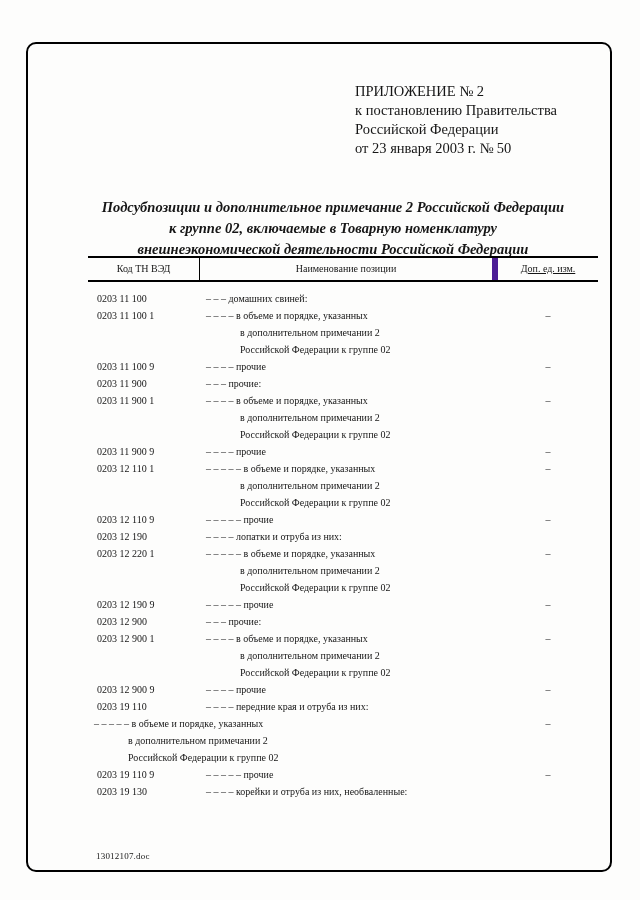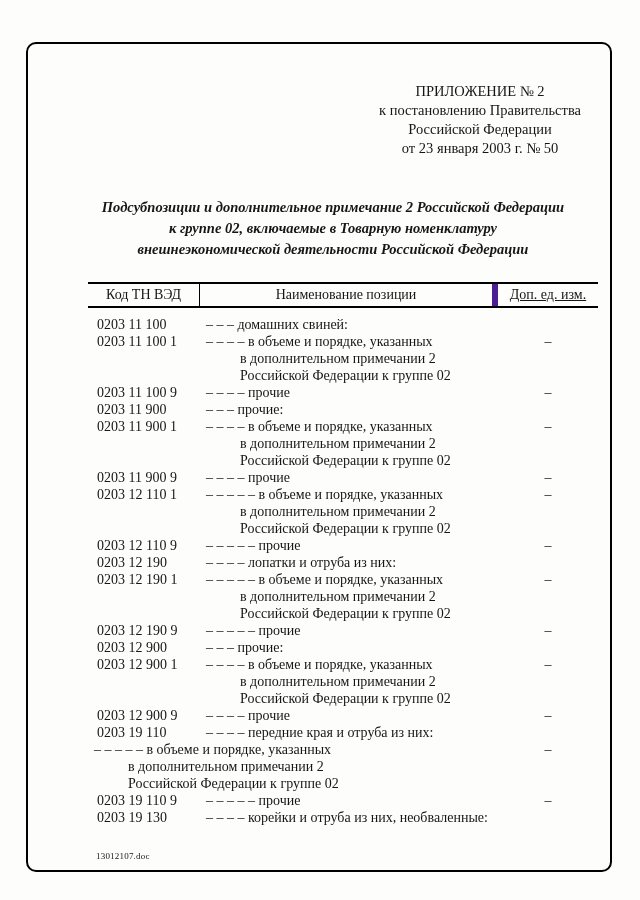--- a/index.html
+++ b/index.html
@@ -17,37 +17,37 @@
     position: absolute;
     left: 26px; top: 42px;
     width: 586px; height: 830px;
     border: 2px solid #000;
     border-radius: 10px;
     pointer-events: none;
   }
   .appendix {
     position: absolute;
     top: 82px; left: 355px; width: 250px;
-    text-align: center;
+    text-align: left;
     font-size: 14.5px;
     line-height: 19px;
   }
   .title {
     position: absolute;
     top: 197px; left: 78px; width: 510px;
     text-align: center;
     font-weight: bold;
     font-size: 14.5px;
     line-height: 21px;
     font-style: italic;
   }
   .table {
     position: absolute;
-    top: 282px; left: 88px; width: 510px;
-    font-size: 14px;
+    top: 256px; left: 88px; width: 510px;
+    font-size: 10px;
   }
   .thead {
     display: flex;
     border-top: 2px solid #000;
     border-bottom: 2px solid #000;
   }
   .th {
     padding: 3px 4px 4px 4px;
     text-align: center;
     line-height: 15px;
@@ -156,21 +156,21 @@
         <div class="td td-unit">–</div>
       </div>
       <div class="trow">
         <div class="td td-code">0203 12 190</div>
         <div class="td td-desc">
           <div class="desc-line">– – – – лопатки и отруба из них:</div>
         </div>
         <div class="td td-unit"></div>
       </div>
       <div class="trow">
-        <div class="td td-code">0203 12 190 1</div>
+        <div class="td td-code">0203 12 220 1</div>
         <div class="td td-desc">
           <div class="desc-line">– – – – – в объеме и порядке, указанных</div>
           <div class="desc-cont">в дополнительном примечании 2</div>
           <div class="desc-cont">Российской Федерации к группе 02</div>
         </div>
         <div class="td td-unit">–</div>
       </div>
       <div class="trow">
         <div class="td td-code">0203 12 190 9</div>
         <div class="td td-desc">

